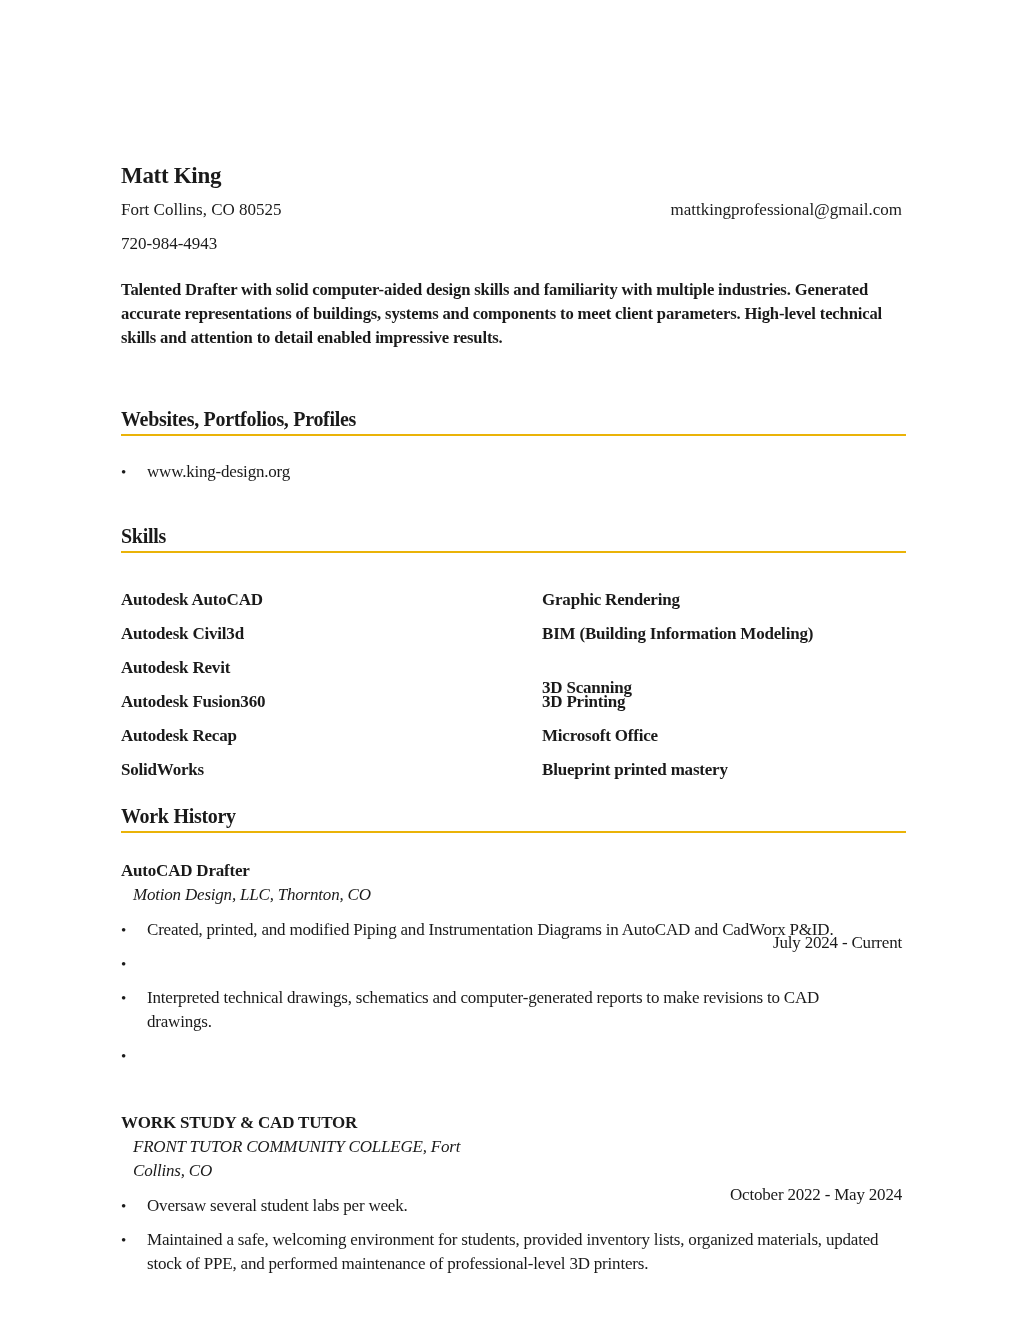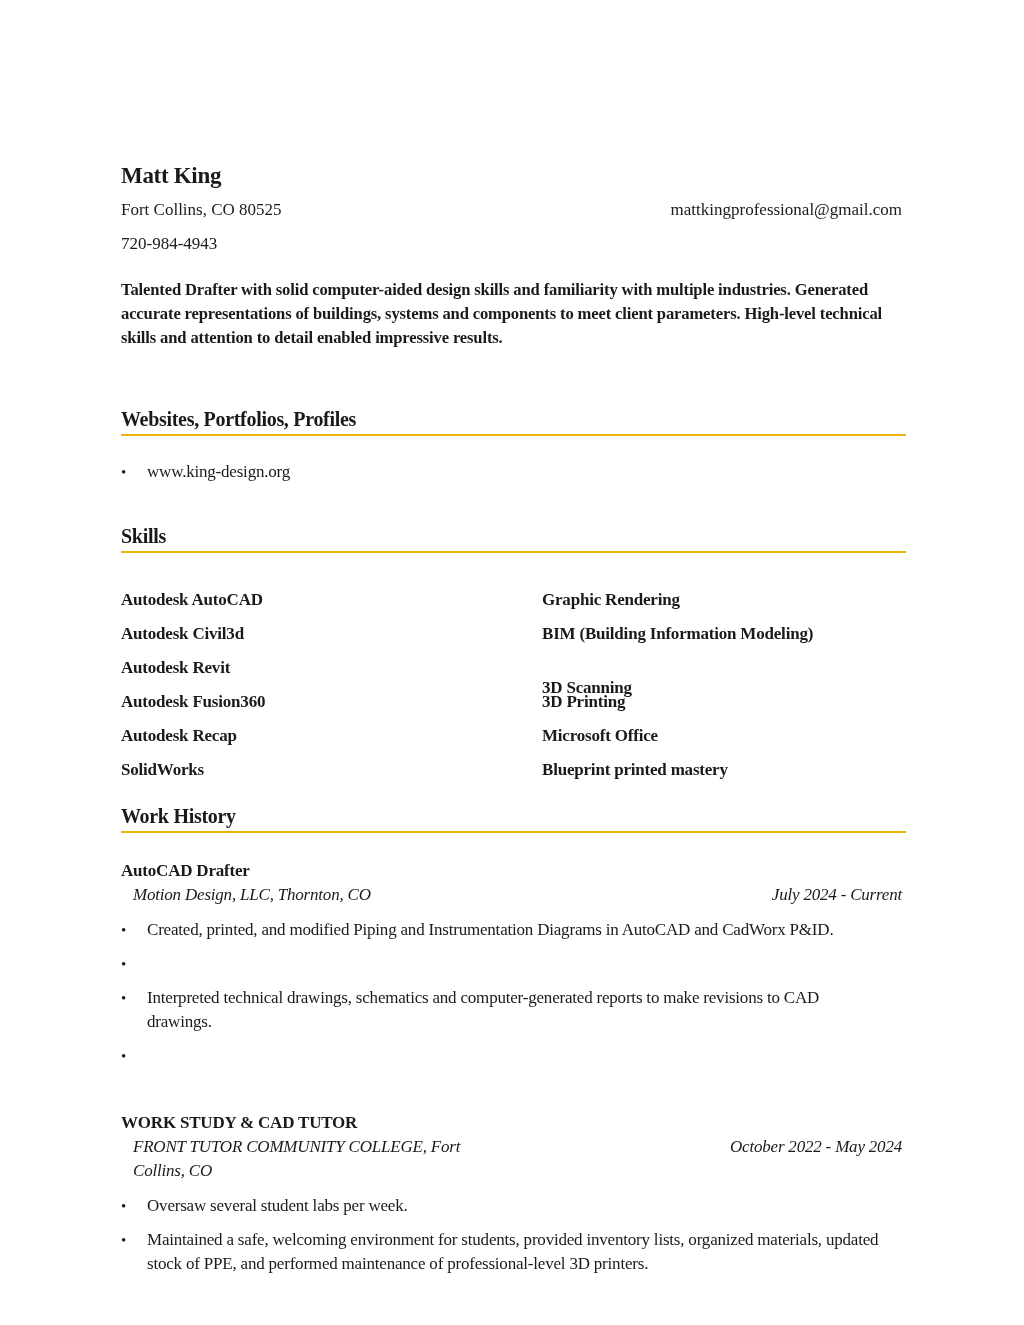--- a/index.html
+++ b/index.html
@@ -12,21 +12,21 @@
   .phone { position: absolute; top: 234px; left: 0; font-size: 17px; }
   .summary { position: absolute; top: 278px; left: 0; width: 785px; font-size: 16.6px; font-weight: bold; line-height: 24px; letter-spacing: -0.15px; }
   .section-h { position: absolute; left: 0; width: 785px; font-size: 20px; font-weight: bold; letter-spacing: -0.3px;
                border-bottom: 2px solid #eab308; padding-bottom: 3px; }
   .bullet { position: absolute; left: 0; width: 785px; font-size: 17px; line-height: 24px; padding-left: 26px; box-sizing: border-box; letter-spacing: -0.2px; }
   .bullet .dot { position: absolute; left: 0; top: 0; font-size: 15px; }
   .skills { position: absolute; top: 590px; left: 0; width: 785px; }
   .skill { position: absolute; font-size: 17px; font-weight: bold; letter-spacing: -0.2px; }
   .job-title { position: absolute; left: 0; font-size: 17px; font-weight: bold; letter-spacing: -0.2px; }
   .job-company { position: absolute; left: 12px; font-size: 17px; font-style: italic; line-height: 24px; letter-spacing: -0.2px; }
-  .job-dates { position: absolute; right: 4px; font-size: 17px; font-style: italic; letter-spacing: -0.2px; }
+  .job-dates { position: absolute; right: 4px; font-size: 17px; letter-spacing: -0.2px; margin-top: 48px; }
 </style>
 </head>
 <body>
 
 <div class="page">
   <div class="name">Matt King</div>
   <div class="addr">Fort Collins, CO 80525</div>
   <div class="email">mattkingprofessional@gmail.com</div>
   <div class="phone">720-984-4943</div>
   <div class="summary">Talented Drafter with solid computer-aided design skills and familiarity with multiple industries. Generated accurate representations of buildings, systems and components to meet client parameters. High-level technical skills and attention to detail enabled impressive results.</div>

